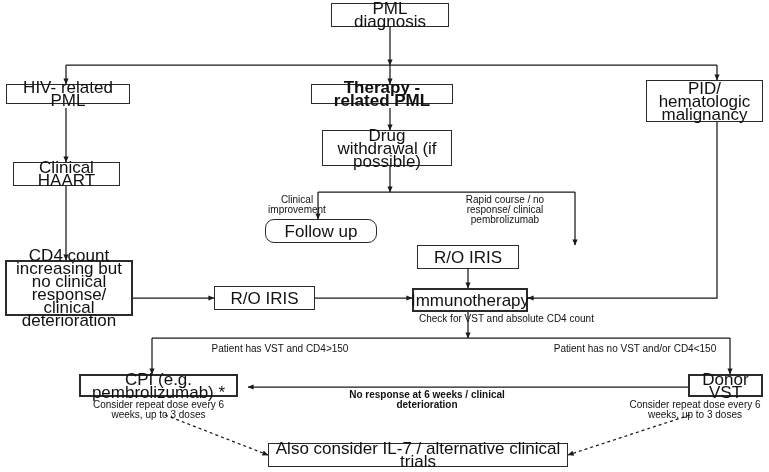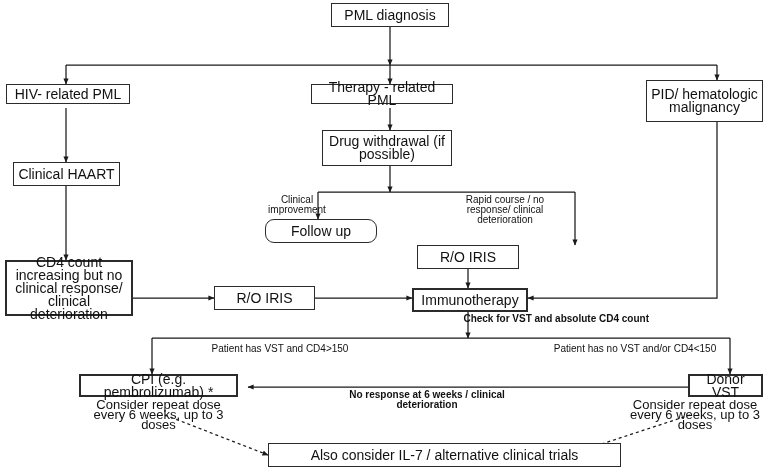--- a/index.html
+++ b/index.html
@@ -18,39 +18,39 @@
   .node {
     position: absolute;
     box-sizing: border-box;
     border: 1.5px solid #2b2b2b;
     background: #ffffff;
     display: flex;
     align-items: center;
     justify-content: center;
     text-align: center;
     color: #111111;
-    font-size: 14px;
+    font-size: 17px;
     line-height: 13px;
     padding: 9px 4px;
     z-index: 3;
   }
   .node.thick { border-width: 2px; }
   .edge-label {
     position: absolute;
     color: #111111;
     font-size: 10px;
     line-height: 10px;
     text-align: center;
     z-index: 4;
     background: transparent;
   }
   .note {
     position: absolute;
     color: #111111;
-    font-size: 13px;
+    font-size: 10px;
     line-height: 10px;
     text-align: center;
     z-index: 4;
   }
   svg.wires {
     position: absolute;
     left: 0;
     top: 0;
     width: 769px;
     height: 472px;
@@ -107,21 +107,21 @@
 
       <path d="M165,415 L268,455" stroke-dasharray="3 3" marker-end="url(#arrow)"></path>
       <path d="M690,415 L568,455" stroke-dasharray="3 3" marker-end="url(#arrow)"></path>
     </g>
   </svg>
 
   <div class="node" style="left:331px; top:3px; width:118px; height:24px;">PML diagnosis</div>
 
   <div class="node" style="left:6px; top:84px; width:124px; height:16px;">HIV- related PML</div>
 
-  <div class="node" style="left:311px; top:84px; width:142px; height:16px;">Therapy - related PML</div>
+  <div class="node" style="left:311px; top:84px; width:142px; height:16px;font-weight:bold;">Therapy - related PML</div>
 
   <div class="node" style="left:646px; top:80px; width:117px; height:42px;">PID/ hematologic malignancy</div>
 
   <div class="node" style="left:13px; top:162px; width:107px; height:24px;">Clinical HAART</div>
 
   <div class="node" style="left:322px; top:130px; width:130px; height:36px;">Drug withdrawal (if possible)</div>
 
   <div class="node" style="left:265px; top:219px; width:112px; height:24px;border-radius:9px;">Follow up</div>
 
   <div class="node" style="left:417px; top:245px; width:102px; height:24px;">R/O IRIS</div>
@@ -129,27 +129,27 @@
   <div class="node thick" style="left:5px; top:260px; width:128px; height:56px;">CD4 count increasing but no clinical response/ clinical deterioration</div>
 
   <div class="node" style="left:214px; top:286px; width:101px; height:24px;">R/O IRIS</div>
 
   <div class="node thick" style="left:412px; top:288px; width:116px; height:24px;">Immunotherapy</div>
 
   <div class="node thick" style="left:79px; top:374px; width:159px; height:23px;">CPI (e.g. pembrolizumab) *</div>
 
   <div class="node thick" style="left:688px; top:374px; width:75px; height:23px;">Donor VST</div>
 
-  <div class="node" style="left:268px; top:443px; width:353px; height:24px;">Also consider IL-7 / alternative clinical trials</div>
+  <div class="node" style="left:268px; top:443px; width:300px; height:24px;">Also consider IL-7 / alternative clinical trials</div>
 
   <div class="edge-label" style="left:258px; top:195px; width:78px;">Clinical improvement</div>
 
-  <div class="edge-label" style="left:450px; top:195px; width:110px;">Rapid course / no response/ clinical deterioration</div>
+  <div class="edge-label" style="left:450px; top:195px; width:110px;">Rapid course / no response/ clinical pembrolizumab</div>
 
-  <div class="edge-label" style="left:419px; top:314px; width:230px; text-align:right;font-weight:bold;">Check for VST and absolute CD4 count</div>
+  <div class="edge-label" style="left:419px; top:314px; width:230px; text-align:left;">Check for VST and absolute CD4 count</div>
 
   <div class="edge-label" style="left:185px; top:344px; width:190px;">Patient has VST and CD4&gt;150</div>
 
   <div class="edge-label" style="left:540px; top:344px; width:190px;">Patient has no VST and/or CD4&lt;150</div>
 
   <div class="edge-label" style="left:334px; top:390px; width:186px;font-weight:bold;">No response at 6 weeks / clinical deterioration</div>
 
   <div class="note" style="left:79px; top:400px; width:159px;">Consider repeat dose every 6 weeks, up to 3 doses</div>
 
   <div class="note" style="left:621px; top:400px; width:148px;">Consider repeat dose every 6 weeks, up to 3 doses</div>

